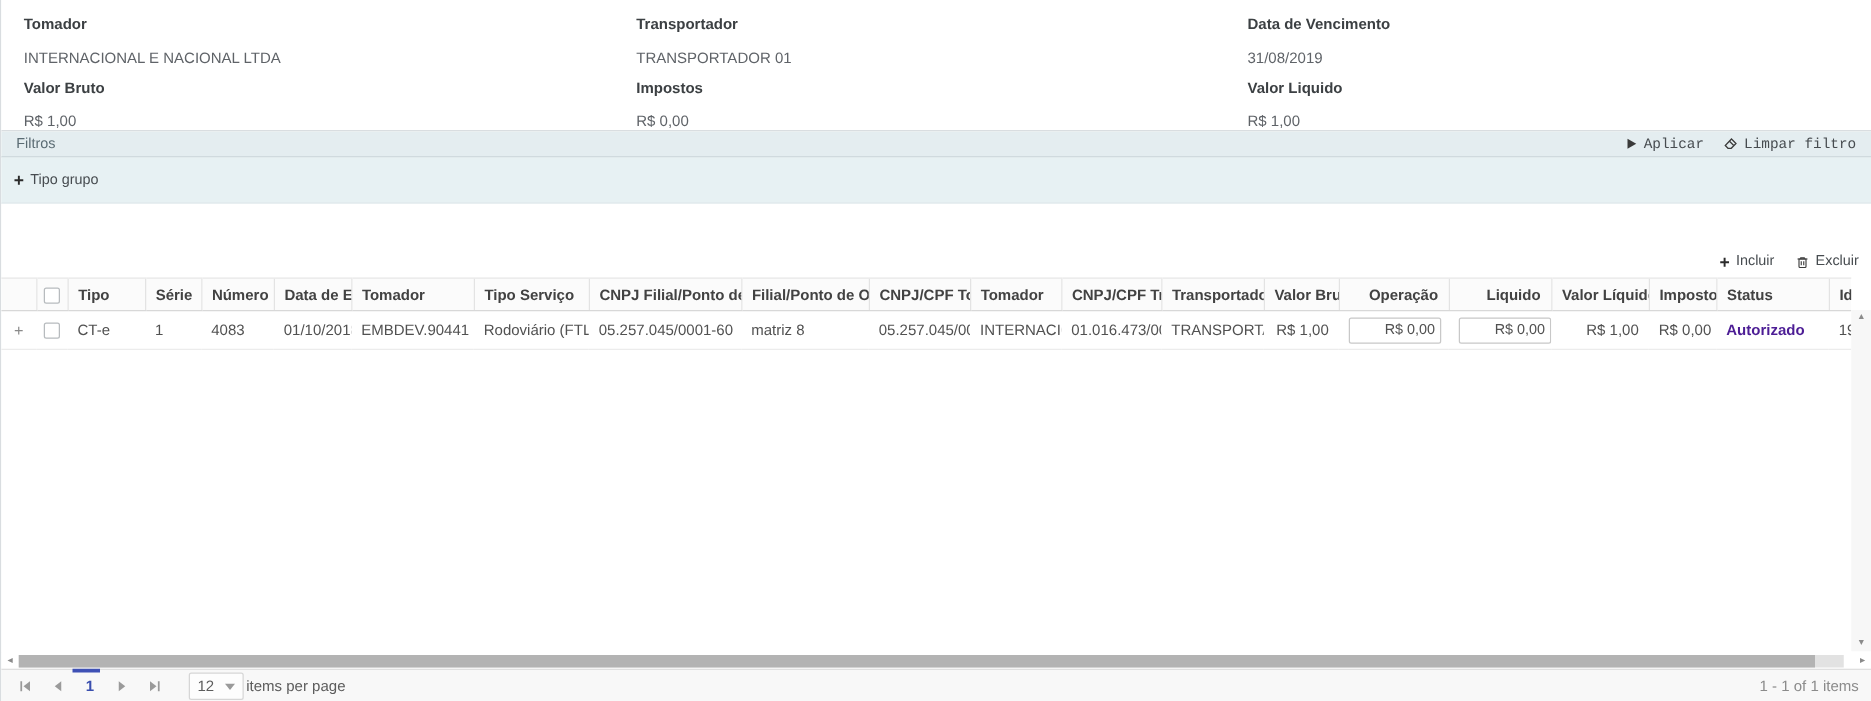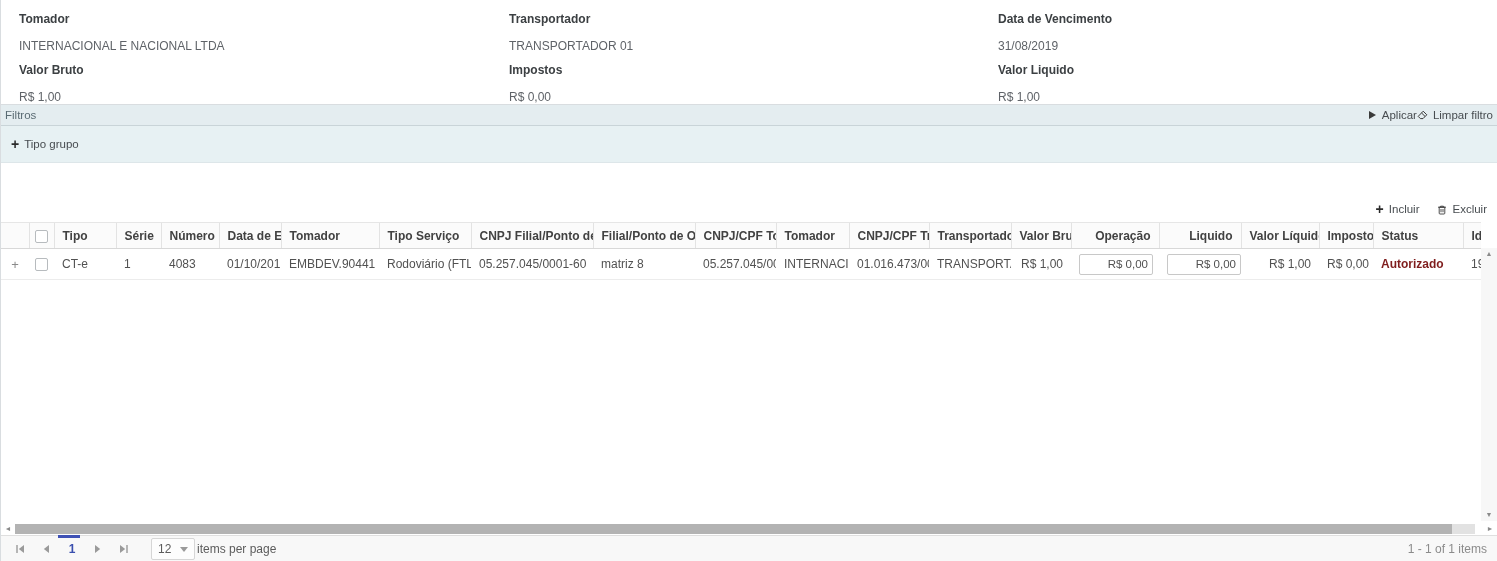--- a/index.html
+++ b/index.html
@@ -12,23 +12,23 @@
   .summary { position:relative; height:105px; border-bottom:1px solid #d9dde0; background:#fff; }
   .sum-col { position:absolute; top:8px; }
   .sum-col.c1 { left:18px; }
   .sum-col.c2 { left:508px; }
   .sum-col.c3 { left:997px; }
   .field-label { font-weight:bold; color:#3c4043; line-height:16px; margin-top:3px; }
   .field-value { color:#5f6368; line-height:16px; margin:11px 0 8px 0; }
 
   
   .filters-bar { height:21px; background:#e4edf0; border-bottom:1px solid #c9d4d8;
-                 display:flex; align-items:center; padding:0 4px; color:#5a6b73; font-size:11.5px; }
+                 display:flex; align-items:center; padding:0 12px; color:#5a6b73; font-size:11.5px; }
   .filters-title { flex:0 0 auto; }
-  .filters-actions { margin-left:auto; display:flex; align-items:flex-end; }
+  .filters-actions { margin-left:auto; display:flex; gap:16px; align-items:flex-end;font-family:Liberation Mono, monospace; }
   .btn-link { display:inline-flex; align-items:center; gap:5px; color:#474c50; cursor:pointer; font-size:11.5px; white-space:nowrap; }
   .filters-body { height:37px; background:#e7f1f3; border-bottom:1px solid #dde6e9;
                   display:flex; align-items:center; padding:0 10px; }
   .plus-glyph { font-weight:bold; color:#2b2b2b; font-size:14px; line-height:10px; }
 
   
   .grid-toolbar { height:59px; background:#fff; display:flex; align-items:flex-end;
                   justify-content:flex-end; gap:18px; padding:0 10px 7px 0; }
 
   
@@ -42,21 +42,21 @@
   tbody tr { height:31px; }
   tbody td { color:#515151; border-bottom:1px solid #ececec; }
   .col-r { text-align:right !important; }
   .cell-icon { text-align:center !important; padding:0 !important; }
   .expander { color:#8a8a8a; font-size:13px; cursor:pointer; display:inline-block; }
   input.cb { appearance:none; -webkit-appearance:none; width:13px; height:13px;
              border:1px solid #b7bbbe; border-radius:2px; background:#fff; cursor:pointer; vertical-align:middle; }
   .num-input { width:74px; height:21px; border:1px solid #c8c8c8; border-radius:2px;
                text-align:right; font-size:11.5px; color:#515151; padding:0 4px;
                font-family:"Liberation Sans", sans-serif; background:#fff; }
-  .status-ok { color:#7f1d1d; font-weight:bold; }
+  .status-ok { color:#4c1d95; font-weight:bold; }
 
   .grid-empty { height:242px; background:#fff; }
 
   
   .v-scrollbar { position:absolute; right:0; top:248px; width:16px; height:273px;
                  background:#f7f7f7; display:flex; flex-direction:column;
                  justify-content:space-between; align-items:center; }
   .sb-arrow { color:#8a8a8a; font-size:7px; line-height:12px; cursor:pointer; }
 
   

